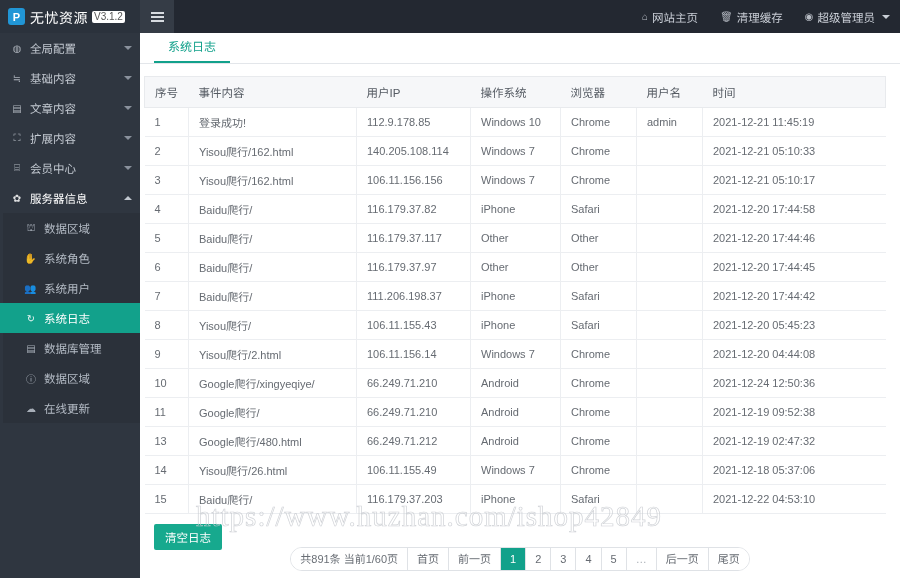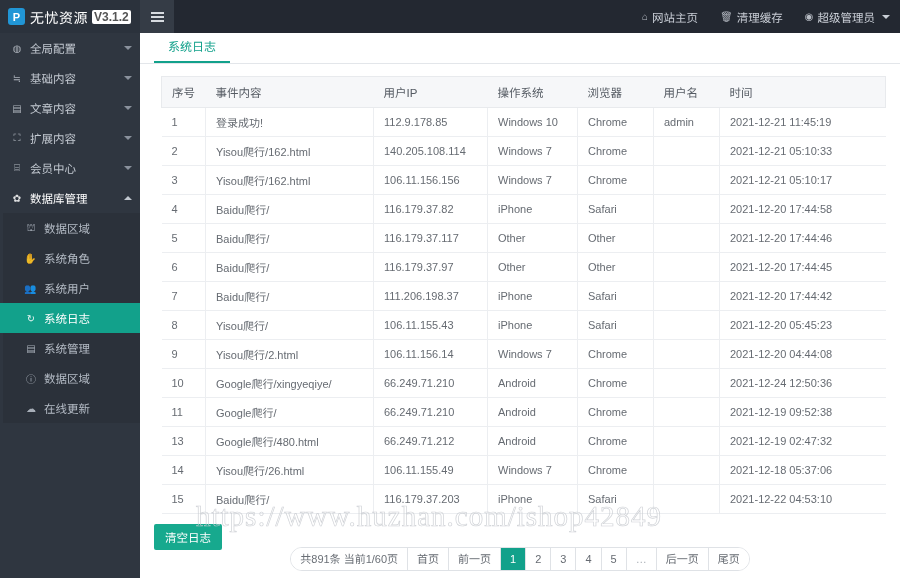--- a/index.html
+++ b/index.html
@@ -29,23 +29,23 @@
     background: #2196d6; color: #fff;
     font-size: 11px; font-weight: bold;
     display: flex; align-items: center; justify-content: center;
     flex: 0 0 auto;
   }
   .logo-text {
     color: #ffffff; font-size: 14px; margin-left: 5px;
     letter-spacing: .5px; white-space: nowrap;
   }
   .logo-ver {
-    background: #ffffff; color: #555; font-size: 12px;
+    background: #ffffff; color: #555; font-size: 10px;
     padding: 1px 2px; border-radius: 2px; margin-left: 4px;
-    line-height: 1; white-space: nowrap; font-weight: bold;
+    line-height: 1; white-space: nowrap;
   }
   .hamburger {
     width: 34px; height: 33px; background: #353c46;
     display: flex; align-items: center; justify-content: center;
     cursor: pointer;
   }
   .hamburger span {
     display: block; width: 13px; height: 2px; background: #d7dbe0;
     box-shadow: 0 -4px 0 #d7dbe0, 0 4px 0 #d7dbe0;
   }
@@ -113,21 +113,21 @@
   }
   .tabbar {
     height: 31px; border-bottom: 1px solid #e3e6ea;
     display: flex; align-items: flex-end; padding-left: 14px;
   }
   .tab {
     font-size: 12px; color: #12a18b; padding: 0 14px 7px 14px;
     border-bottom: 2px solid #12a18b; cursor: pointer; white-space: nowrap;
   }
 
-  .table-wrap { padding: 12px 14px 0 4px; margin-left: 17px; }
+  .table-wrap { padding: 12px 14px 0 4px; }
   table.logtbl { width: 100%; border-collapse: collapse; table-layout: fixed; }
   table.logtbl th {
     background: #f6f7f9; color: #555b63; font-weight: normal;
     font-size: 11.5px; text-align: left;
     padding: 7px 0 7px 10px; border: 1px solid #e8eaed;
     border-left: none; border-right: none; white-space: nowrap;
   }
   table.logtbl th:first-child { border-left: 1px solid #e8eaed; }
   table.logtbl th:last-child { border-right: 1px solid #e8eaed; }
   table.logtbl td {
@@ -228,21 +228,21 @@
           <span class="mi-label">扩展内容</span>
           <span class="arrow"></span>
         </div>
         <div class="menu-item">
           <span class="mi-icon">⌸</span>
           <span class="mi-label">会员中心</span>
           <span class="arrow"></span>
         </div>
         <div class="menu-item open">
           <span class="mi-icon">✿</span>
-          <span class="mi-label">数据库管理</span>
+          <span class="mi-label">服务器信息</span>
           <span class="arrow up"></span>
         </div>
         <div class="submenu">
           <div class="sub-item">
             <span class="si-icon">⛫</span>
             <span>数据区域</span>
           </div>
           <div class="sub-item">
             <span class="si-icon">✋</span>
             <span>系统角色</span>
@@ -250,21 +250,21 @@
           <div class="sub-item">
             <span class="si-icon">👥</span>
             <span>系统用户</span>
           </div>
           <div class="sub-item active">
             <span class="si-icon">↻</span>
             <span>系统日志</span>
           </div>
           <div class="sub-item">
             <span class="si-icon">▤</span>
-            <span>系统管理</span>
+            <span>数据库管理</span>
           </div>
           <div class="sub-item">
             <span class="si-icon">ⓘ</span>
             <span>数据区域</span>
           </div>
           <div class="sub-item">
             <span class="si-icon">☁</span>
             <span>在线更新</span>
           </div>
         </div>

